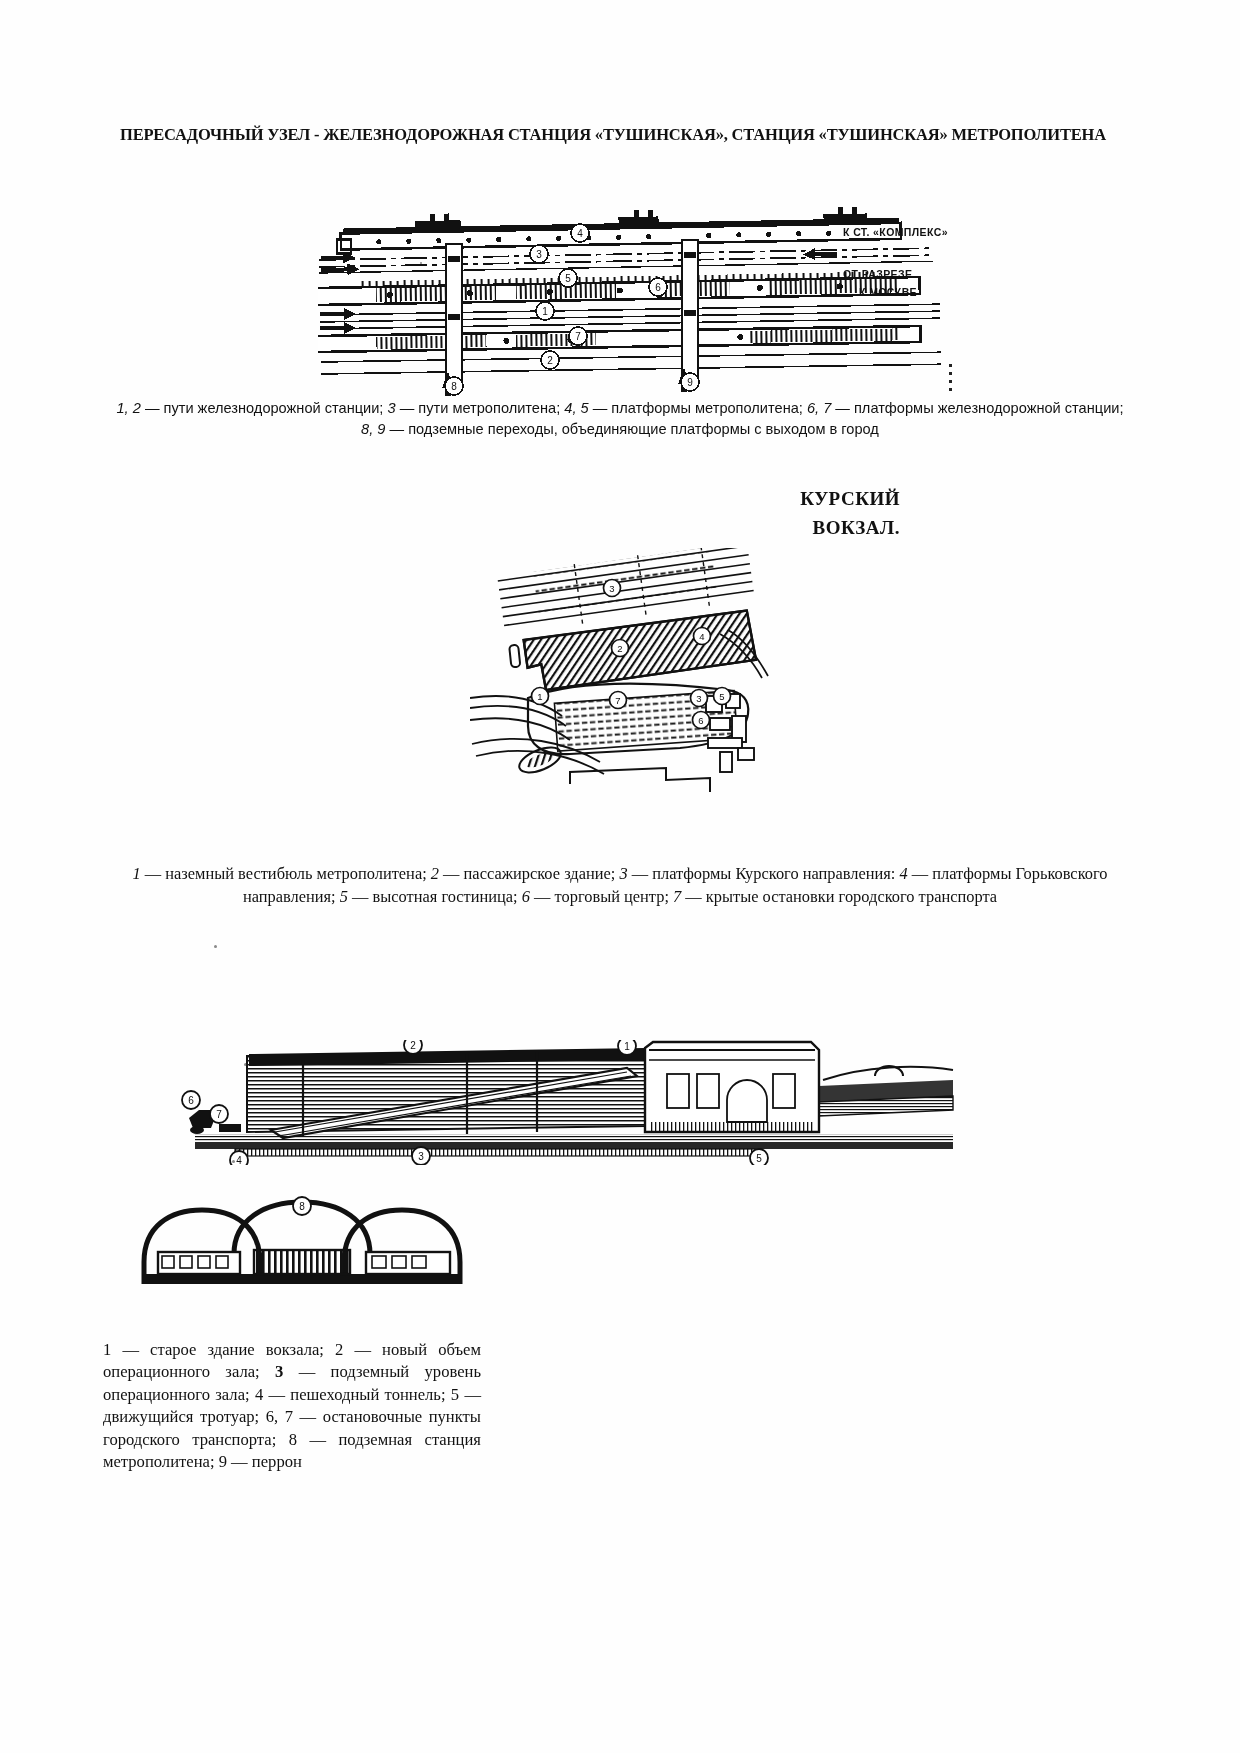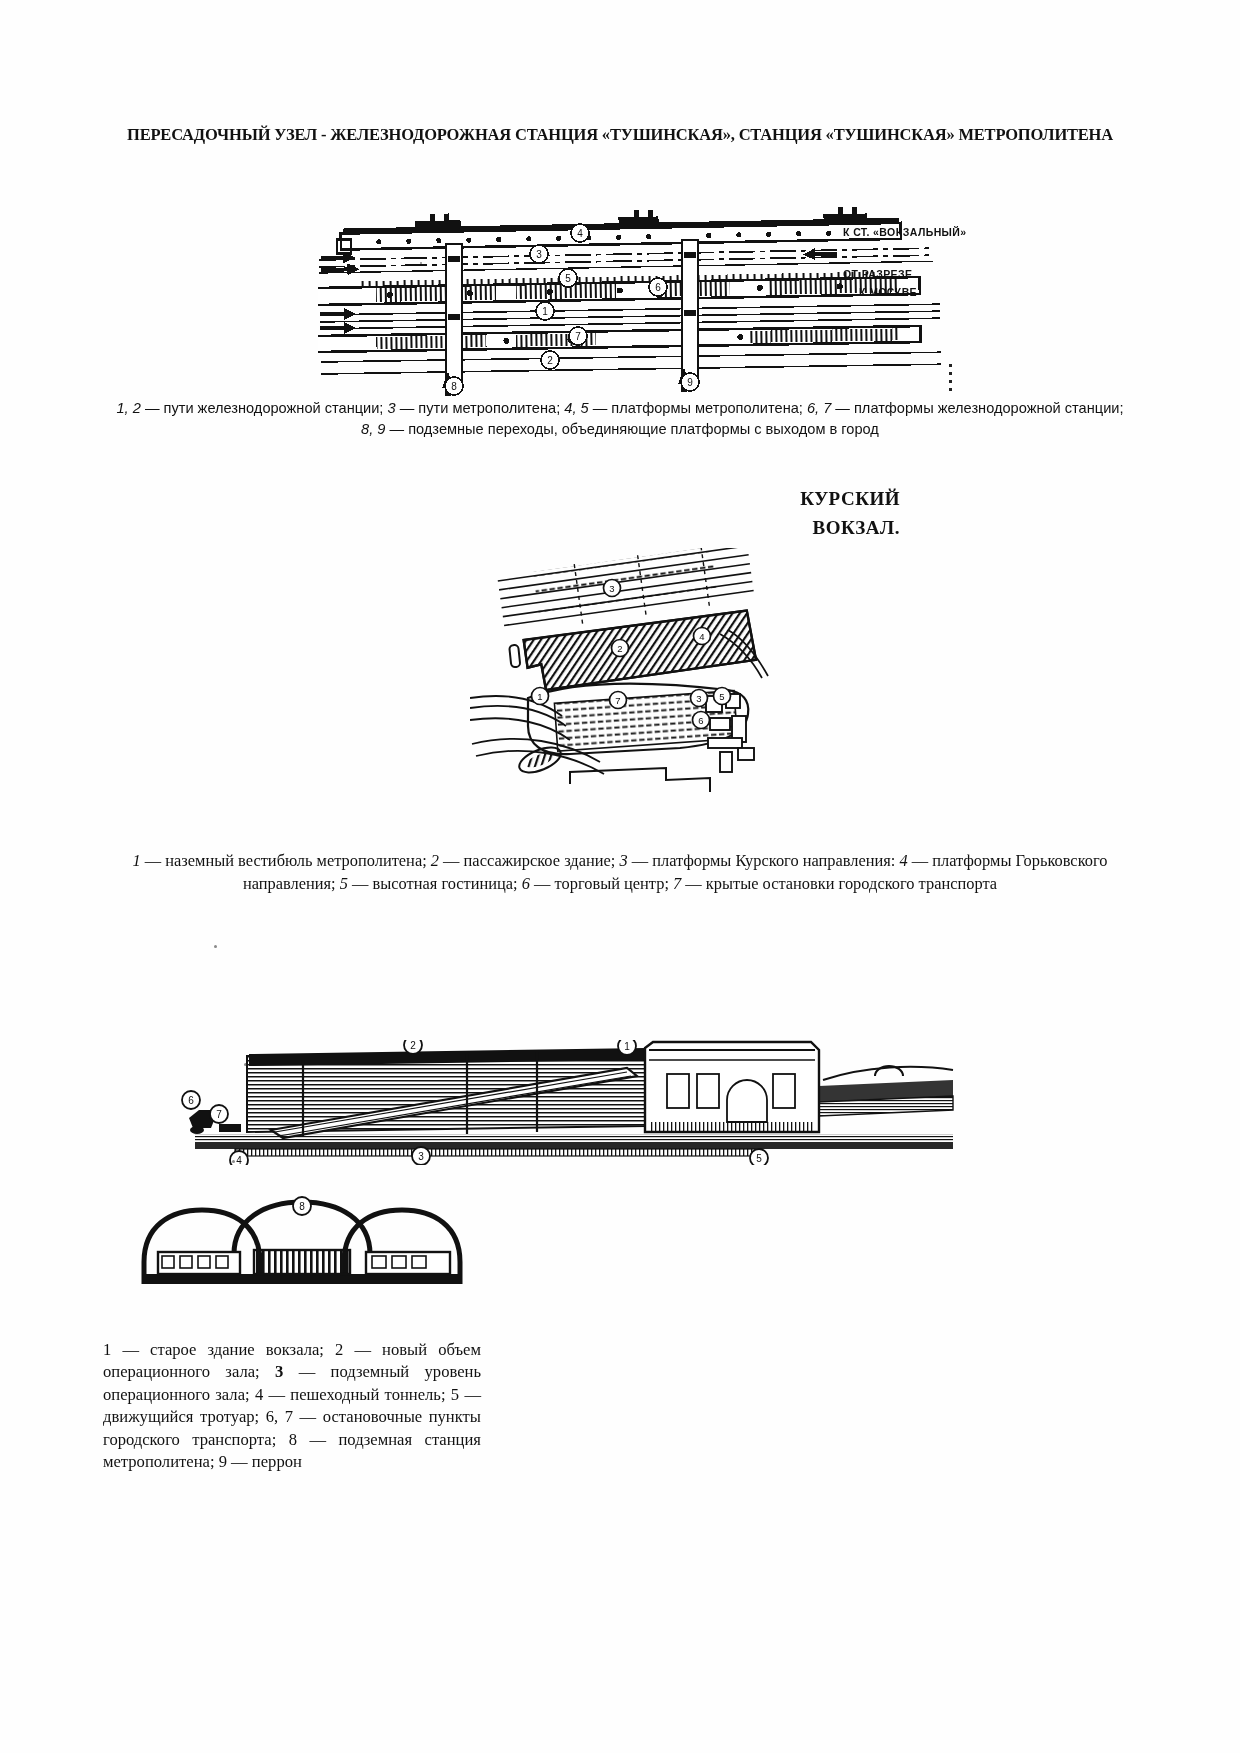--- a/index.html
+++ b/index.html
@@ -20,21 +20,21 @@
     inset: 0;
     background: #fefefe;
   }
 
   
   .main-title {
     position: absolute;
     left: 120px;
     top: 124px;
     width: 1000px;
-    text-align: center;
+    text-align: left;
     font-family: "Liberation Serif", serif;
     font-weight: bold;
     font-size: 16.5px;
     line-height: 1.28;
     letter-spacing: -0.2px;
   }
   .sect-title {
     position: absolute;
     left: 340px;
     width: 560px;
@@ -72,20 +72,21 @@
     left: 110px;
     top: 398px;
     width: 1020px;
   }
   .caption-serif {
     position: absolute;
     font-family: "Liberation Serif", serif;
     font-size: 16.4px;
     line-height: 1.42;
     text-align: center;
+    margin-top: 13px;
   }
   #cap2 {
     left: 120px;
     top: 849px;
     width: 1000px;
   }
   #cap3 {
     position: absolute;
     left: 103px;
     top: 1315px;
@@ -279,21 +280,21 @@
           <text x="232" y="168">2</text>
           <circle cx="136" cy="190" r="9" fill="#fff" stroke="#111" stroke-width="1.8"></circle>
           <text x="136" y="194">8</text>
           <circle cx="372" cy="186" r="9" fill="#fff" stroke="#111" stroke-width="1.8"></circle>
           <text x="372" y="190">9</text>
         </g>
       </g>
     </svg>
   </div>
 
-  <div class="dir-label" id="dir-planernaya">К СТ. «ВОКЗАЛЬНЫЙ»</div>
+  <div class="dir-label" id="dir-planernaya">К СТ. «КОМПЛЕКС»</div>
   <div class="dir-label" id="dir-ot-moskvy">ОТ РАЗРЕЗЕ</div>
   <div class="dir-label" id="dir-k-moskve">К МОСКВЕ</div>
 
   <div class="dotcol">
     <i></i>
       <i></i>
       <i></i>
       <i></i>
   </div>
 

